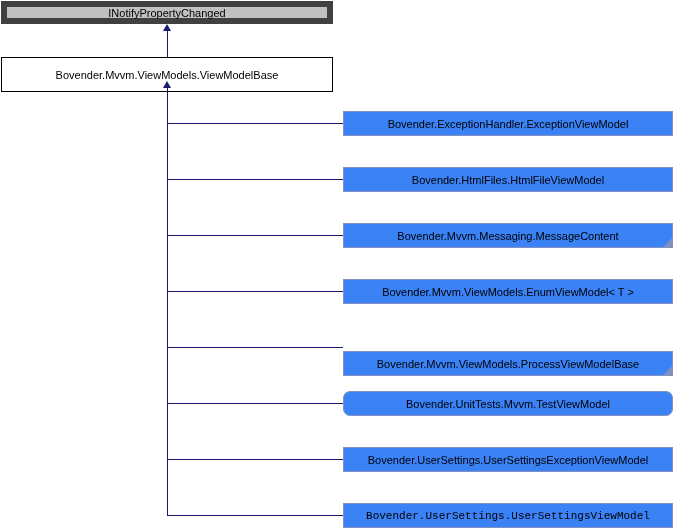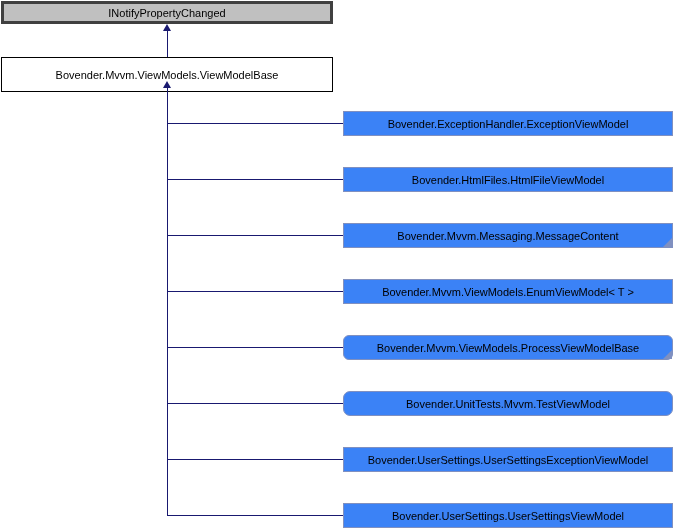--- a/index.html
+++ b/index.html
@@ -23,21 +23,21 @@
     justify-content: center;
     font-size: 11px;
     color: #000000;
     white-space: nowrap;
     cursor: pointer;
   }
   .node-interface {
     left: 1px; top: 1px;
     width: 332px; height: 23px;
     background: #c0c0c0;
-    border: 3px solid #404040;
+    border: 6px solid #404040;
     cursor: default;
   }
   .node-base {
     left: 1px; top: 57px;
     width: 332px; height: 35px;
     background: #ffffff;
     border: 1px solid #000000;
   }
   .node-derived {
     left: 343px;
@@ -111,33 +111,33 @@
   <div class="node node-derived" style="top:279px;">
     <span>Bovender.Mvvm.ViewModels.EnumViewModel&lt; T &gt;</span>
 
   </div>
 
   <div class="node node-derived" style="top:223px;">
     <span>Bovender.Mvvm.Messaging.MessageContent</span>
     <span class="fold"></span>
   </div>
 
-  <div class="node node-derived" style="top:335px;border-radius:6px;">
+  <div class="node node-derived" style="top:351px;">
     <span>Bovender.Mvvm.ViewModels.ProcessViewModelBase</span>
     <span class="fold"></span>
   </div>
 
   <div class="node node-derived" style="top:391px;border-radius:7px;">
     <span>Bovender.UnitTests.Mvvm.TestViewModel</span>
 
   </div>
 
   <div class="node node-derived" style="top:447px;">
     <span>Bovender.UserSettings.UserSettingsExceptionViewModel</span>
 
   </div>
 
-  <div class="node node-derived" style="top:503px;">
+  <div class="node node-derived" style="top:503px;font-family:Liberation Mono, monospace;">
     <span>Bovender.UserSettings.UserSettingsViewModel</span>
 
   </div>
 
 </div>
 
 </body></html>

